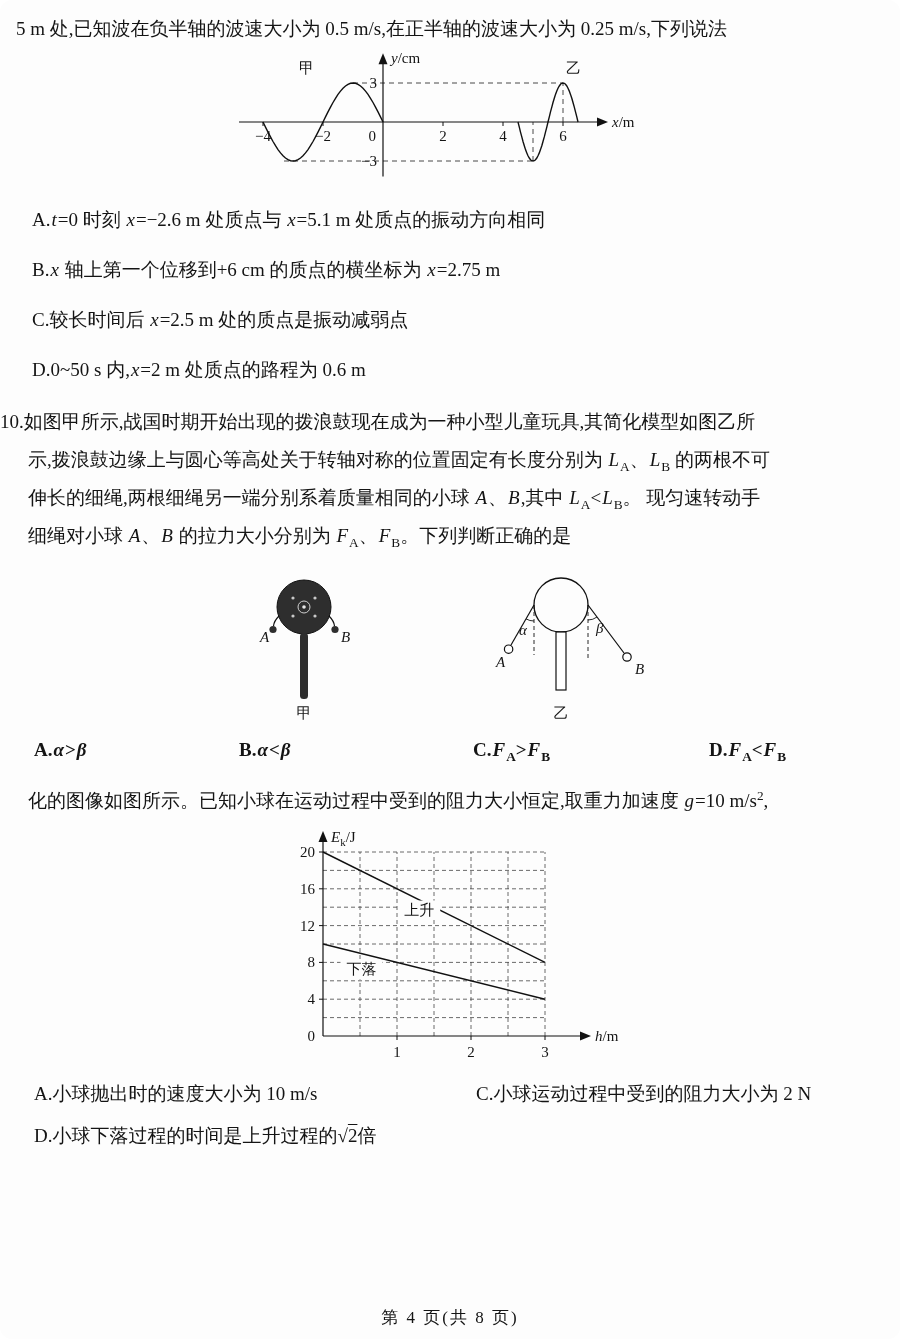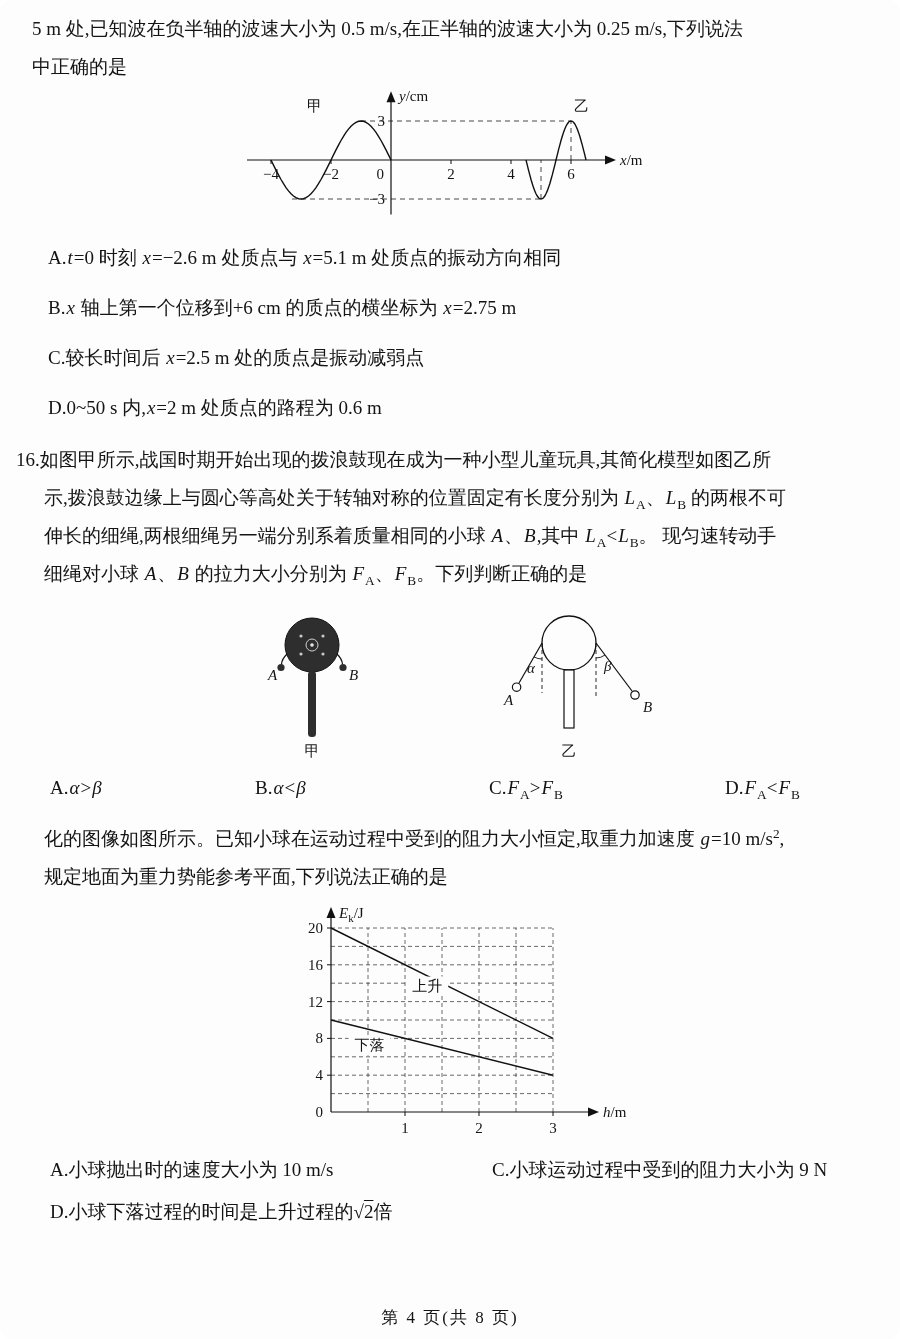--- a/index.html
+++ b/index.html
@@ -5,52 +5,51 @@
   *{box-sizing:border-box;}
   html,body{margin:0;padding:0;background:#ffffff;}
   .page{
     position:relative;
     width:900px;height:1339px;
     margin:0 auto;
     background:#fdfdfd;
     color:#141414;
     font-family:"Liberation Serif","DejaVu Serif",serif;
     font-size:19px;
-    padding:10px 28px 0 44px;
+    padding:10px 28px 0 28px;
     overflow:hidden;
     border-radius:12px;
   }
   p{margin:0;line-height:38px;}
   .q9-cont{margin-left:-12px;}
   .num-line{margin-left:-28px;}
   .options p{margin-left:4px;margin-top:12px;}
   .chart-center{text-align:center;margin:4px 0 2px 0;}
   .figures{display:flex;justify-content:center;align-items:flex-end;gap:74px;margin:10px 0 2px 0;}
   figure{margin:0;}
-  .opts-row{display:flex;margin:2px 0 2px 6px;line-height:40px;}
+  .opts-row{display:flex;margin:2px 0 2px 6px;line-height:40px;font-weight:bold;}
   .opts-row span:nth-child(1){width:205px;}
   .opts-row span:nth-child(2){width:234px;}
   .opts-row span:nth-child(3){width:236px;}
   .opts-grid{display:grid;grid-template-columns:442px 1fr;margin:2px 0 0 6px;line-height:42px;}
   .q10{margin-top:14px;}
   .q11{margin-top:12px;}
   sub,sup{font-size:70%;line-height:0;}
   .ol{text-decoration:overline;}
   i{padding:0 1px;}
   svg text{font-family:"Liberation Serif","DejaVu Serif",serif;fill:#141414;font-size:15px;}
   footer{position:absolute;left:0;right:0;bottom:10px;text-align:center;font-size:17px;letter-spacing:2px;margin-top:23px;}
 </style>
 </head>
 <body>
 
 <div class="page">
 
   <section>
     <p class="q9-cont">5 m 处,已知波在负半轴的波速大小为 0.5 m/s,在正半轴的波速大小为 0.25 m/s,下列说法</p>
-    <p class="q9-cont">中正确的是</p>
 
     <div class="chart-center"><svg viewBox="0 0 470 132" width="470" height="132">
           <line x1="138" y1="31" x2="348" y2="31" stroke="#333" stroke-width="0.9" stroke-dasharray="5 4"></line>
           <line x1="69" y1="109" x2="318" y2="109" stroke="#333" stroke-width="0.9" stroke-dasharray="5 4"></line>
           <line x1="348" y1="70" x2="348" y2="31" stroke="#333" stroke-width="0.9" stroke-dasharray="5 4"></line>
           <line x1="318" y1="109" x2="318" y2="70" stroke="#333" stroke-width="0.9" stroke-dasharray="5 4"></line>
           <line x1="24" y1="70" x2="384" y2="70" stroke="#111" stroke-width="1.2"></line>
           <polygon points="393,70 382,65.5 382,74.5" fill="#111"></polygon>
           <line x1="168" y1="124.6" x2="168" y2="10.200000000000003" stroke="#111" stroke-width="1.2"></line>
           <polygon points="168,1.2000000000000028 163.5,12.200000000000003 172.5,12.200000000000003" fill="#111"></polygon>
@@ -77,21 +76,21 @@
 
     <div class="options">
       <p>A.<i>t</i>=0 时刻 <i>x</i>=−2.6 m 处质点与 <i>x</i>=5.1 m 处质点的振动方向相同</p>
       <p>B.<i>x</i> 轴上第一个位移到+6 cm 的质点的横坐标为 <i>x</i>=2.75 m</p>
       <p>C.较长时间后 <i>x</i>=2.5 m 处的质点是振动减弱点</p>
       <p>D.0~50 s 内,<i>x</i>=2 m 处质点的路程为 0.6 m</p>
     </div>
   </section>
 
   <section class="q10">
-    <p class="num-line">16.如图甲所示,战国时期开始出现的拨浪鼓现在成为一种小型儿童玩具,其简化模型如图乙所</p>
+    <p class="num-line">10.如图甲所示,战国时期开始出现的拨浪鼓现在成为一种小型儿童玩具,其简化模型如图乙所</p>
     <p>示,拨浪鼓边缘上与圆心等高处关于转轴对称的位置固定有长度分别为 <i>L</i><sub>A</sub>、<i>L</i><sub>B</sub> 的两根不可</p>
     <p>伸长的细绳,两根细绳另一端分别系着质量相同的小球 <i>A</i>、<i>B</i>,其中 <i>L</i><sub>A</sub>&lt;<i>L</i><sub>B</sub>。 现匀速转动手</p>
     <p>细绳对小球 <i>A</i>、<i>B</i> 的拉力大小分别为 <i>F</i><sub>A</sub>、<i>F</i><sub>B</sub>。下列判断正确的是</p>
 
     <div class="figures">
       <figure>
         <svg width="150" height="158" viewBox="0 0 150 158">
           <circle cx="72" cy="42" r="27" fill="#2e2e2e" stroke="#111"></circle>
           <circle cx="72" cy="42" r="6" fill="none" stroke="#cfcfcf" stroke-width="1"></circle>
           <circle cx="72" cy="42" r="1.8" fill="#e8e8e8"></circle>
@@ -134,21 +133,20 @@
     <div class="opts-row">
       <span>A.<i>α</i>&gt;<i>β</i></span>
       <span>B.<i>α</i>&lt;<i>β</i></span>
       <span>C.<i>F</i><sub>A</sub>&gt;<i>F</i><sub>B</sub></span>
       <span>D.<i>F</i><sub>A</sub>&lt;<i>F</i><sub>B</sub></span>
     </div>
   </section>
 
   <section class="q11">
     <p>化的图像如图所示。已知小球在运动过程中受到的阻力大小恒定,取重力加速度 <i>g</i>=10 m/s<sup>2</sup>,</p>
-    <p>规定地面为重力势能参考平面,下列说法正确的是</p>
 
     <div class="chart-center"><svg viewBox="0 0 355 242" width="355" height="242">
           <line x1="87" y1="212" x2="87" y2="28" stroke="#444" stroke-width="0.8" stroke-dasharray="4 3"></line>
           <line x1="124" y1="212" x2="124" y2="28" stroke="#444" stroke-width="0.8" stroke-dasharray="4 3"></line>
           <line x1="161" y1="212" x2="161" y2="28" stroke="#444" stroke-width="0.8" stroke-dasharray="4 3"></line>
           <line x1="198" y1="212" x2="198" y2="28" stroke="#444" stroke-width="0.8" stroke-dasharray="4 3"></line>
           <line x1="235" y1="212" x2="235" y2="28" stroke="#444" stroke-width="0.8" stroke-dasharray="4 3"></line>
           <line x1="272" y1="212" x2="272" y2="28" stroke="#444" stroke-width="0.8" stroke-dasharray="4 3"></line>
           <line x1="50" y1="193.6" x2="272" y2="193.6" stroke="#444" stroke-width="0.8" stroke-dasharray="4 3"></line>
           <line x1="50" y1="175.2" x2="272" y2="175.2" stroke="#444" stroke-width="0.8" stroke-dasharray="4 3"></line>
@@ -186,21 +184,21 @@
           <polyline points="50.0,28.0 272.0,138.4" fill="none" stroke="#111" stroke-width="1.4"></polyline>
           <rect x="125.19999999999999" y="76.56000000000002" width="42" height="19" fill="#fdfdfd"></rect>
           <text x="146.2" y="90.56000000000002" text-anchor="middle" font-size="16">上升</text>
           <polyline points="50.0,120.0 272.0,175.2" fill="none" stroke="#111" stroke-width="1.4"></polyline>
           <rect x="67.48" y="136.36" width="42" height="19" fill="#fdfdfd"></rect>
           <text x="88.48" y="150.36" text-anchor="middle" font-size="16">下落</text>
         </svg></div>
 
     <div class="opts-grid">
       <span>A.小球抛出时的速度大小为 10 m/s</span>
-      <span>C.小球运动过程中受到的阻力大小为 9 N</span>
+      <span>C.小球运动过程中受到的阻力大小为 2 N</span>
       <span>D.小球下落过程的时间是上升过程的√<span class="ol">2</span>倍</span>
     </div>
   </section>
 
   <footer>
     <span>第 4 页(共 8 页)</span>
   </footer>
 </div>
 
 </body></html>

